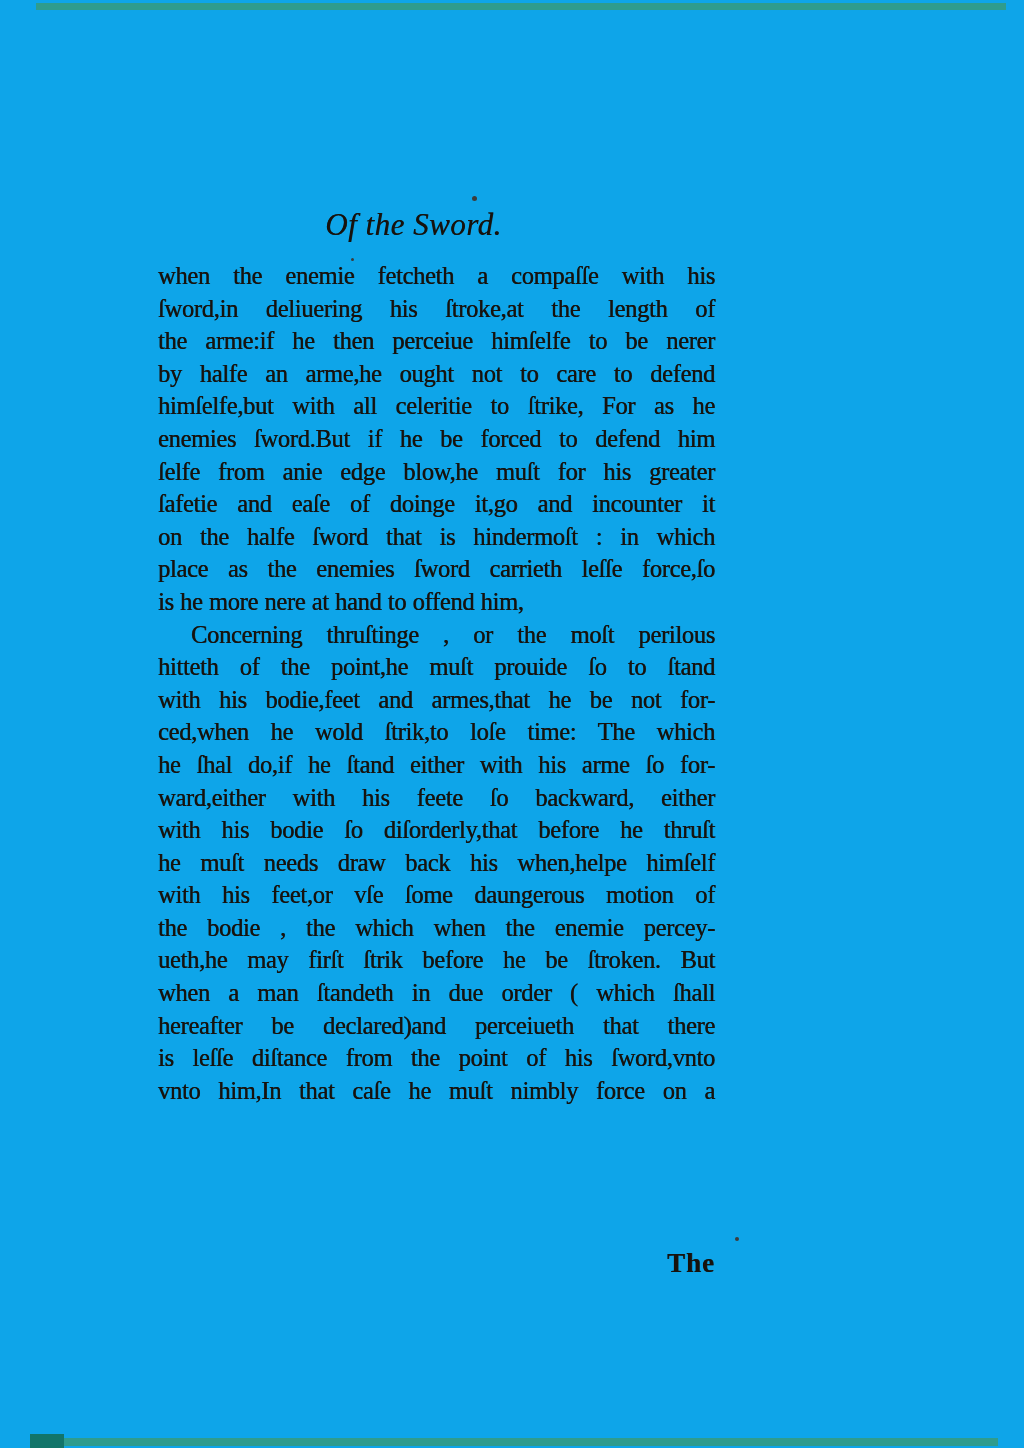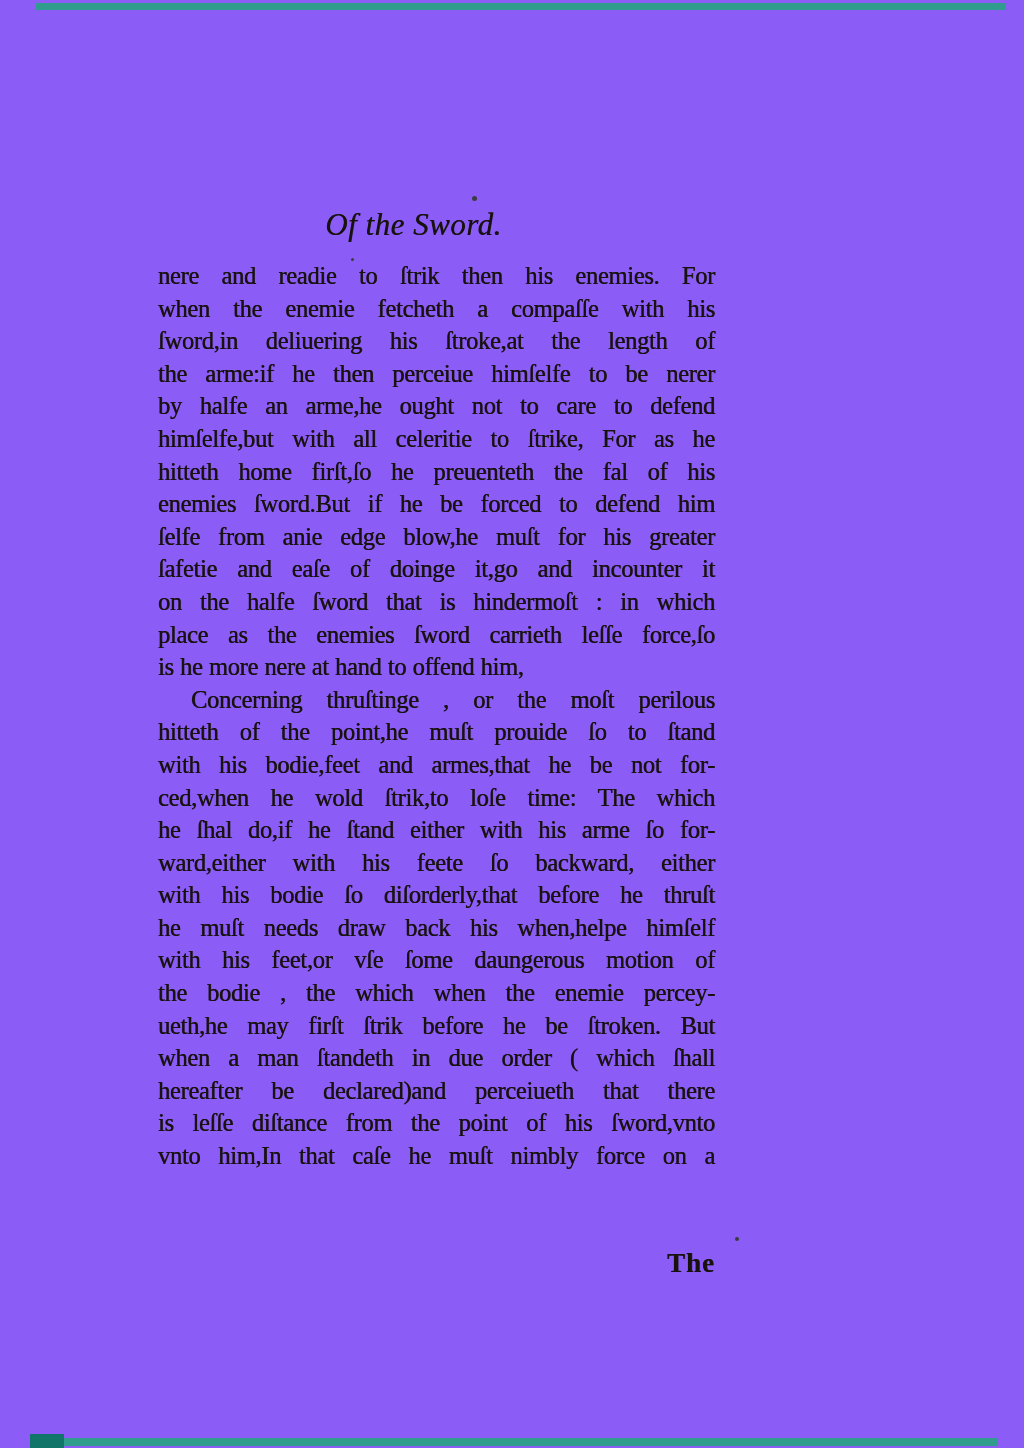--- a/index.html
+++ b/index.html
@@ -1,20 +1,20 @@
 <!DOCTYPE html>
 <html><head>
 <meta charset="utf-8">
 <style>
   html, body { margin: 0; padding: 0; background: #ffffff; }
   .page {
     position: relative;
     width: 1024px;
     height: 1448px;
-    background: #8b5cf6;
+    background: #0ea5e9;
     overflow: hidden;
     font-family: "Liberation Serif", "DejaVu Serif", serif;
     color: #17120d;
   }
   .scanbar {
     position: absolute;
     background: #2f9c8d;
   }
   .scanbar.top { left: 36px; top: 3px; width: 970px; height: 7px; }
   .scanbar.bottom { left: 30px; top: 1438px; width: 968px; height: 8px; }
@@ -84,27 +84,25 @@
 <div class="page">
   <div class="scanbar top" style="background: rgb(47, 156, 141);"></div>
 
   <div class="speck s1"></div>
   <div class="speck s2"></div>
   <div class="speck s3"></div>
 
   <div class="header">Of the Sword.</div>
 
   <div class="textblock">
-      <div class="line">nere and readie to ſtrik then his enemies. For</div>
       <div class="line">when the enemie fetcheth a compaſſe with his</div>
       <div class="line">ſword,in deliuering his ſtroke,at the length of</div>
       <div class="line">the arme:if he then perceiue himſelfe to be nerer</div>
       <div class="line">by halfe an arme,he ought not to care to defend</div>
       <div class="line">himſelfe,but with all celeritie to ſtrike, For as he</div>
-      <div class="line">hitteth home firſt,ſo he preuenteth the fal of his</div>
       <div class="line">enemies ſword.But if he be forced to defend him</div>
       <div class="line">ſelfe from anie edge blow,he muſt for his greater</div>
       <div class="line">ſafetie and eaſe of doinge it,go and incounter it</div>
       <div class="line">on the halfe ſword that is hindermoſt : in which</div>
       <div class="line">place as the enemies ſword carrieth leſſe force,ſo</div>
       <div class="line nojust">is he more nere at hand to offend him,</div>
       <div class="line indent">Concerning thruſtinge , or the moſt perilous</div>
       <div class="line">hitteth of the point,he muſt prouide ſo to ſtand</div>
       <div class="line">with his bodie,feet and armes,that he be not for-</div>
       <div class="line">ced,when he wold ſtrik,to loſe time: The which</div>

